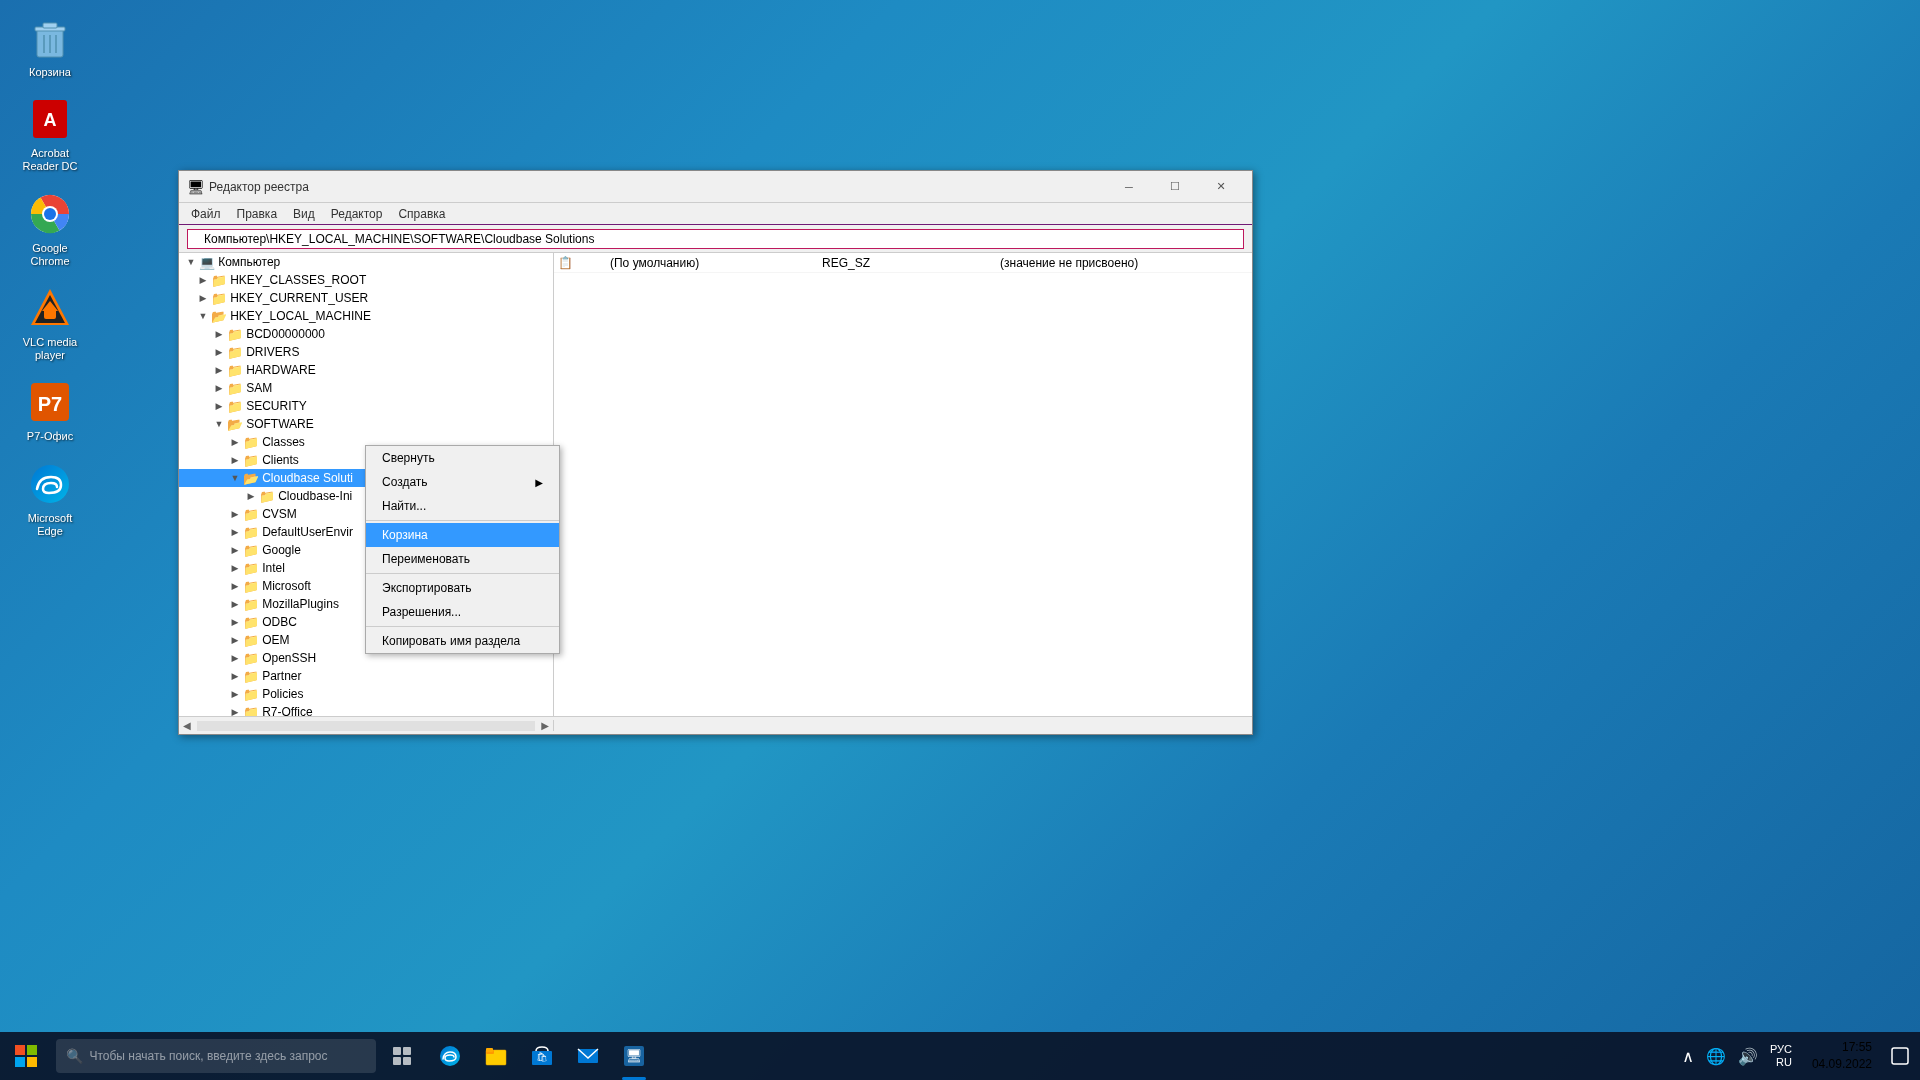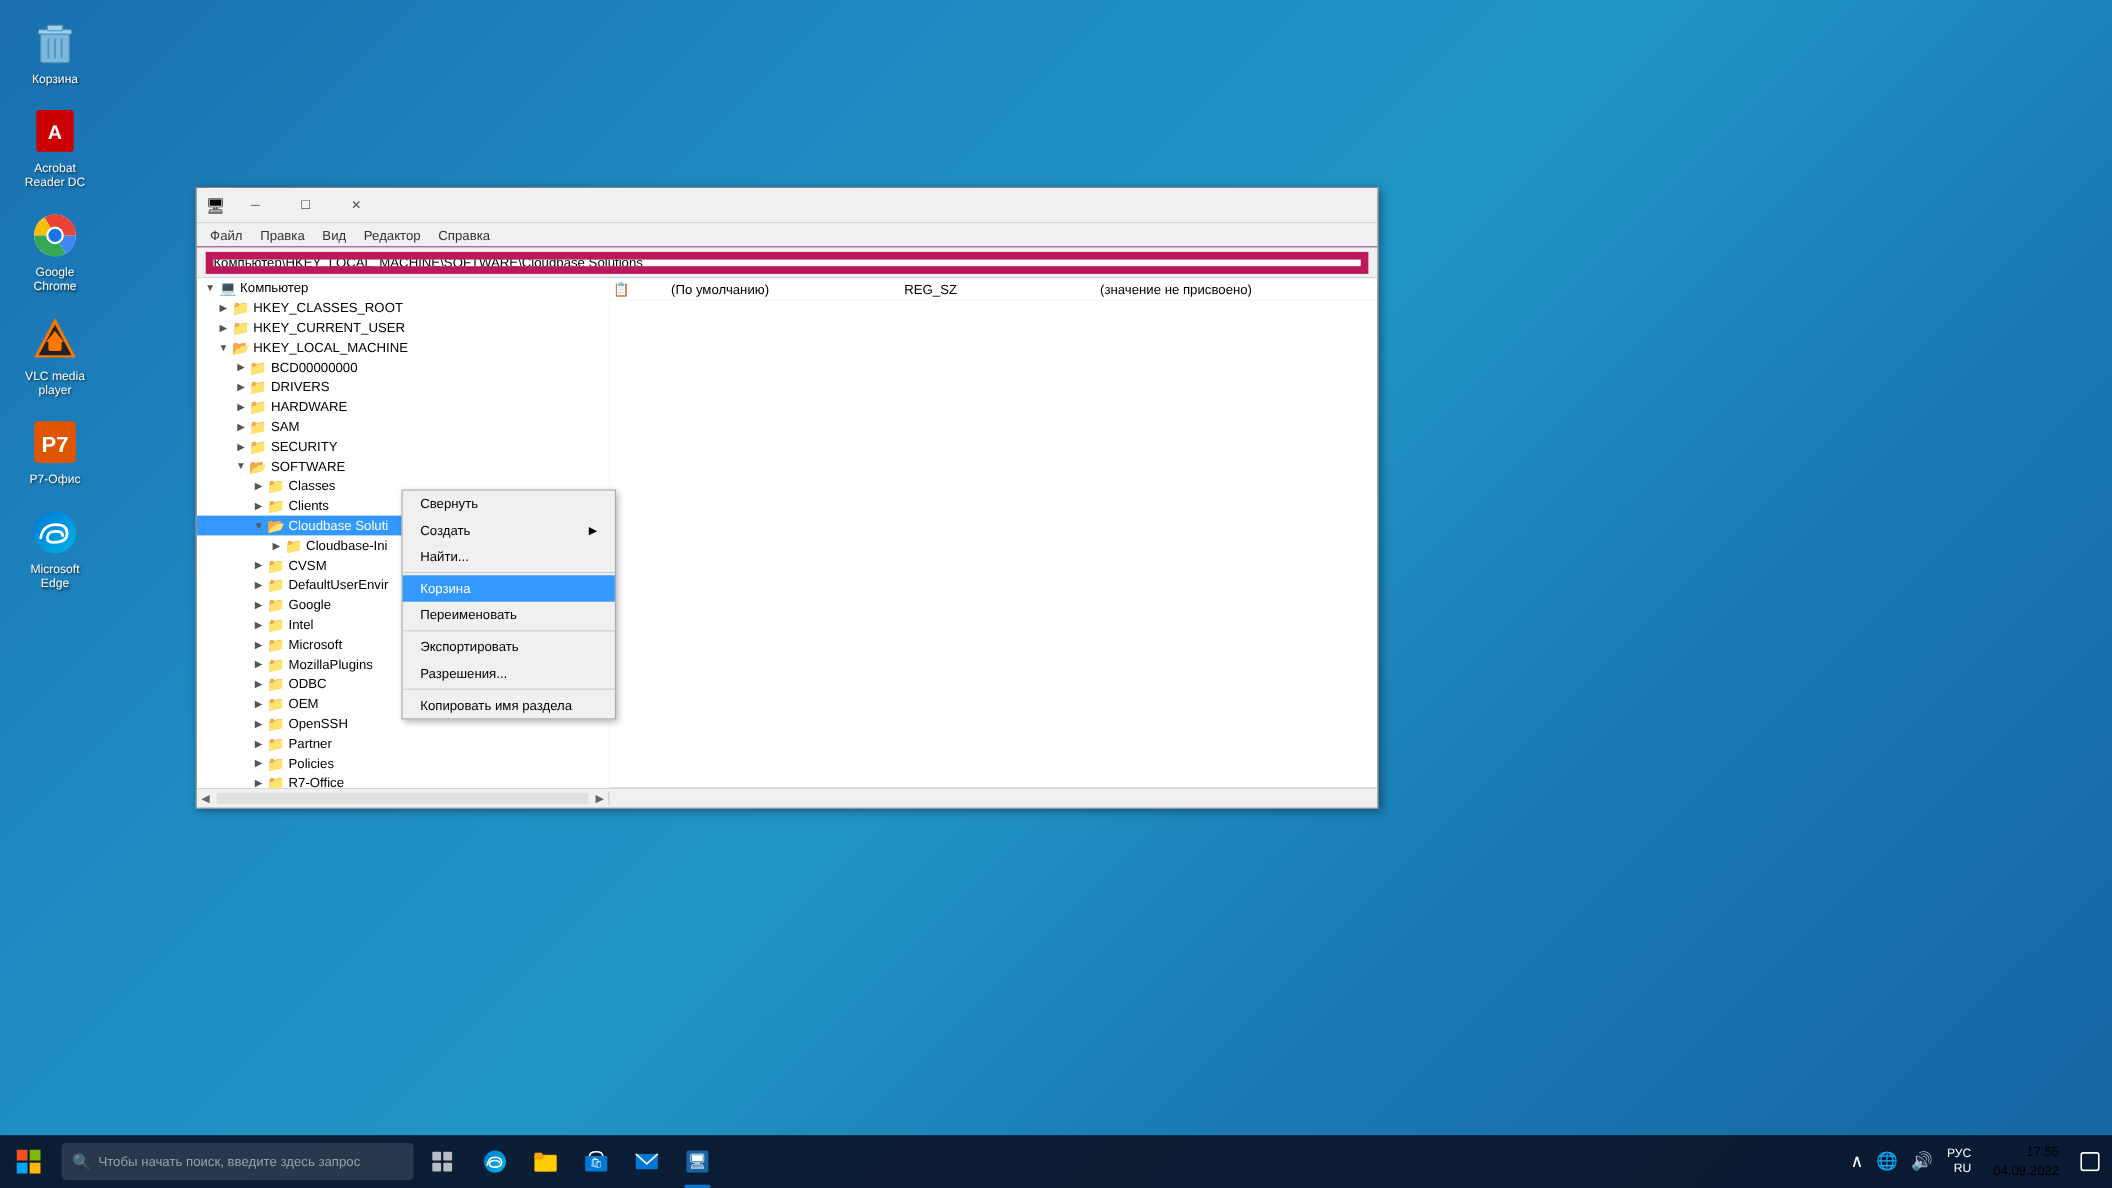--- a/index.html
+++ b/index.html
@@ -121,23 +121,23 @@
       display: flex;
       align-items: center;
       padding: 0 8px;
       border-bottom: 1px solid #ccc;
       font-size: 12px;
       color: #333;
     }
     .address-input {
       flex: 1;
       height: 20px;
-      border: 7px solid #be185d;
+      border: 1px solid #be185d;
       background: white;
-      padding: 0 0;
+      padding: 0 16px;
       font-size: 12px;
       font-family: inherit;
     }
 
     
     .window-content {
       display: flex;
       flex: 1;
       overflow: hidden;
     }
@@ -453,20 +453,21 @@
         </svg>
       </div>
       <span class="icon-label">Microsoft<br>Edge</span>
     </div>
   </div>
 
   <div class="registry-window">
 
     <div class="window-titlebar">
       <span class="title-icon">🖥</span>
+      <span class="window-title">Редактор реестра</span>
       <div class="window-controls">
         <button class="win-btn">─</button>
         <button class="win-btn">☐</button>
         <button class="win-btn close">✕</button>
       </div>
     </div>
 
     <div class="menu-bar">
       <span class="menu-item">Файл</span>
       <span class="menu-item">Правка</span>

